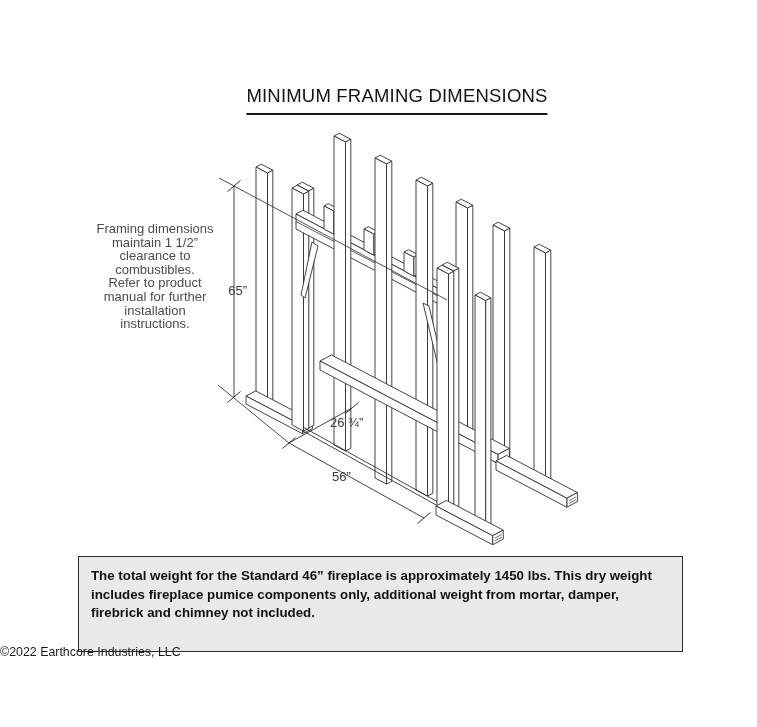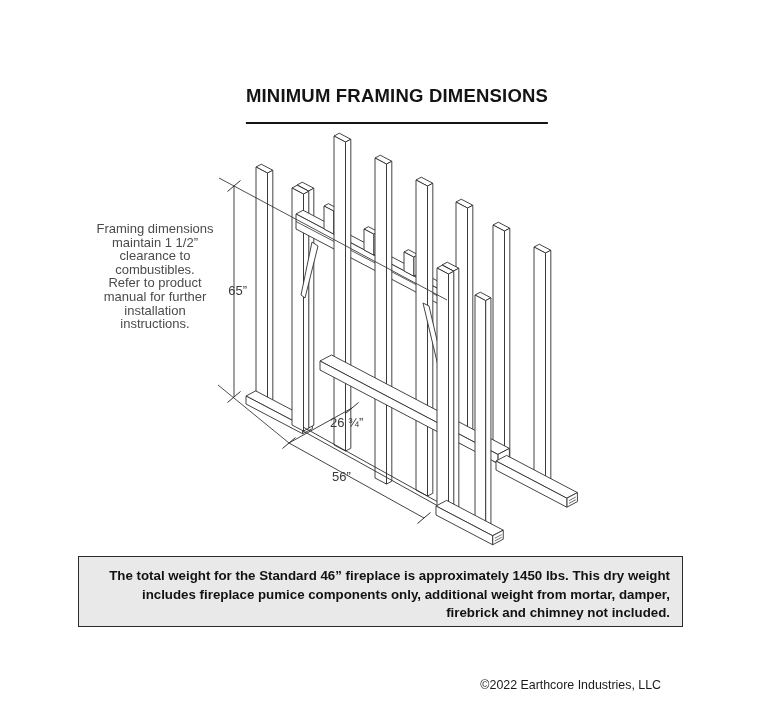--- a/index.html
+++ b/index.html
@@ -2,39 +2,38 @@
 <html><head>
 <meta charset="utf-8">
 <style>
   html,body{margin:0;padding:0;}
   body{
     width:757px;height:727px;position:relative;background:#ffffff;
     font-family:"Liberation Sans", sans-serif;overflow:hidden;
   }
   .title{
     position:absolute;left:397px;top:85px;transform:translateX(-50%);
-    font-size:18.5px;font-weight:bold;letter-spacing:.2px;color:#141414;
-    border-bottom:2.2px solid #141414;padding-bottom:15px;white-space:nowrap;
+    font-size:18.5px;font-weight:normal;letter-spacing:.2px;color:#141414;
+    border-bottom:2.2px solid #141414;padding-bottom:6px;white-space:nowrap;
   }
   .sidenote{
     position:absolute;left:88px;top:222px;width:134px;text-align:center;
     font-size:13px;line-height:13.6px;color:#4b4b4b;white-space:pre-line;
   }
   .diagram{position:absolute;left:0;top:0;}
   .weightbox{
     position:absolute;left:78px;top:556px;width:579px;
     background:#e9e9e9;border:1.6px solid #2b2b2b;
-    padding:10px 12px 3px 12px;
+    padding:10px 12px 28px 12px;
     font-size:13.3px;font-weight:bold;line-height:18.7px;color:#121212;
     white-space:pre-line;
-    text-align:right;
   }
   .copyright{
-    position:absolute;left:0;right:96px;top:645px;text-align:right;
-    font-size:12.4px;color:#1a1a1a;margin-top:33px;
+    position:absolute;left:0;right:96px;top:645px;
+    font-size:12.4px;color:#1a1a1a;
   }
   .dimlabel{
     font-family:"Liberation Sans", sans-serif;font-size:13px;fill:#3a3a3a;
   }
 </style>
 </head>
 <body>
 
 <div class="title">MINIMUM FRAMING DIMENSIONS</div>
 

